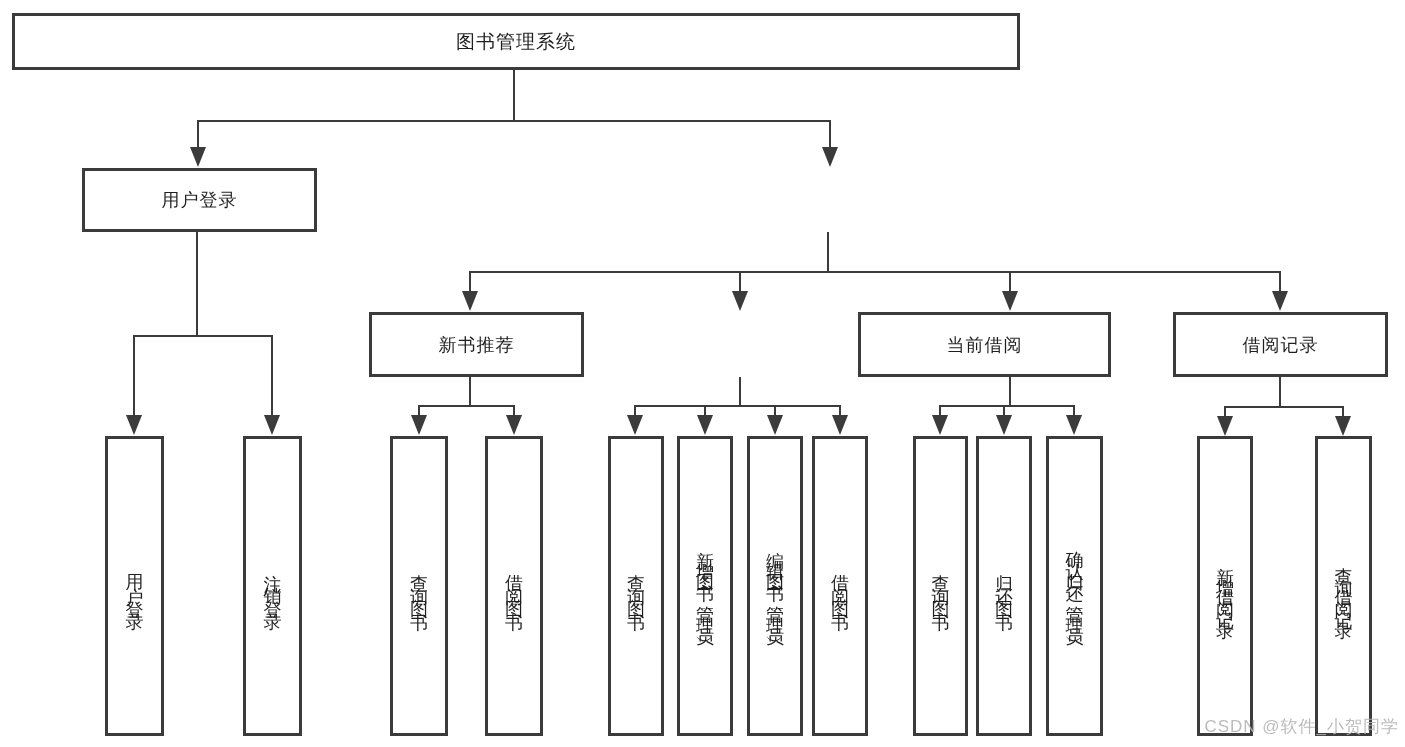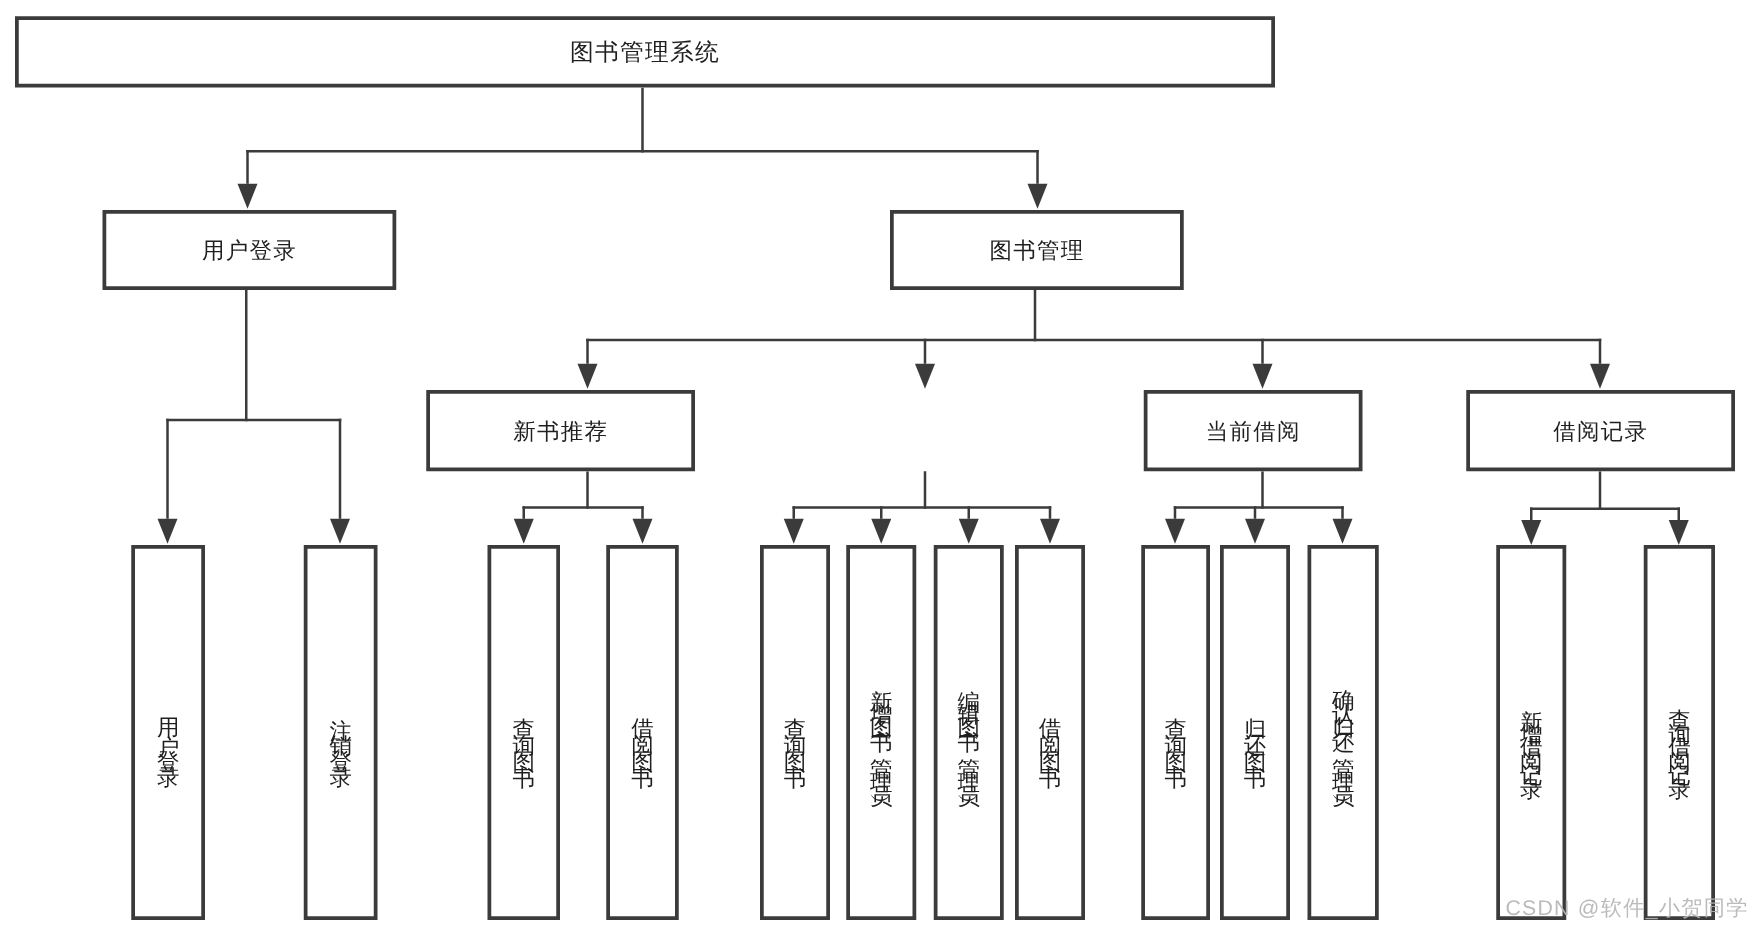--- a/index.html
+++ b/index.html
@@ -114,28 +114,25 @@
   <div class="ar" style="left:1224px;top:406px;height:10px"></div>
   <div class="ar" style="left:1342px;top:406px;height:10px"></div>
 
   <div class="node root" style="left:12px;top:13px;width:1008px;height:57px">
     <span class="lbl">图书管理系统</span>
   </div>
 
   <div class="node" style="left:82px;top:168px;width:235px;height:64px">
     <span class="lbl">用户登录</span>
   </div>
-  <div class="node" style="left:712px;top:168px;width:235px;height:64px">
-    <span class="lbl">图书管理</span>
-  </div>
 
-  <div class="node" style="left:341px;top:312px;width:215px;height:65px">
+  <div class="node" style="left:369px;top:312px;width:215px;height:65px">
     <span class="lbl">新书推荐</span>
   </div>
-  <div class="node" style="left:915px;top:312px;width:175px;height:65px">
+  <div class="node" style="left:858px;top:312px;width:253px;height:65px">
     <span class="lbl">当前借阅</span>
   </div>
   <div class="node" style="left:1173px;top:312px;width:215px;height:65px">
     <span class="lbl">借阅记录</span>
   </div>
 
   <div class="node leaf" style="left:105px;top:436px;width:59px;height:300px">
     <span class="lbl">用户登录</span>
   </div>
   <div class="node leaf" style="left:243px;top:436px;width:59px;height:300px">

